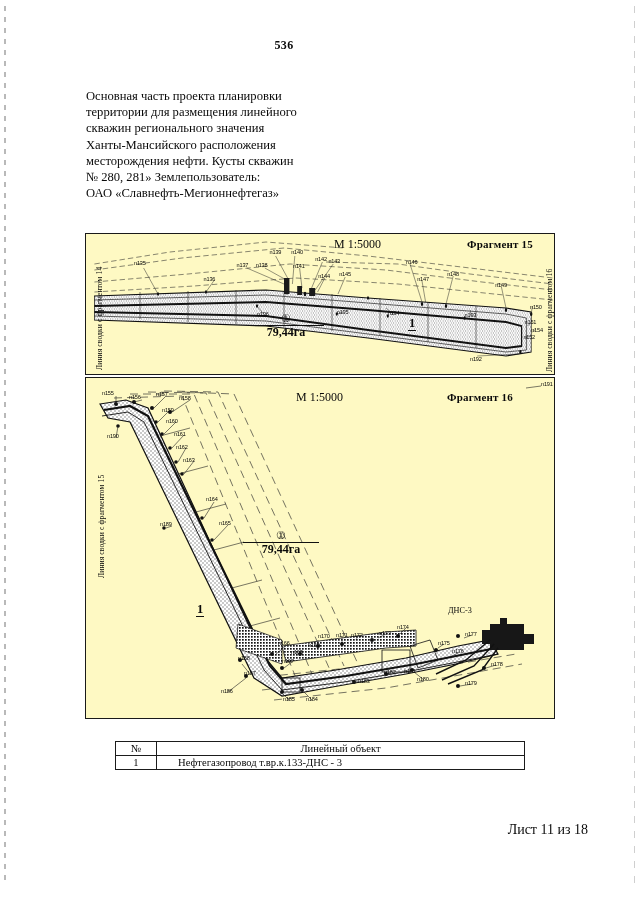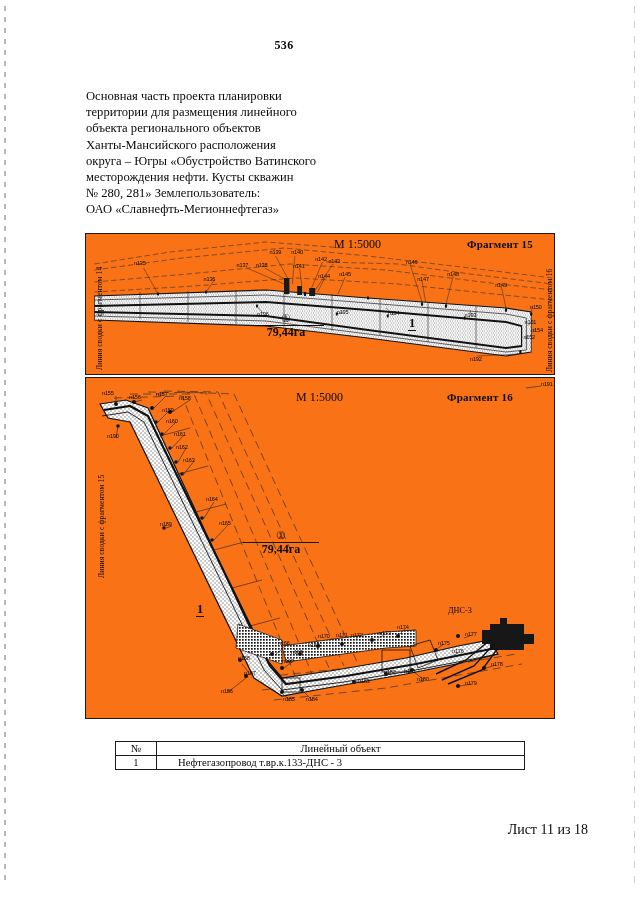--- a/index.html
+++ b/index.html
@@ -17,21 +17,21 @@
     background:repeating-linear-gradient(to bottom,#cfcfcf 0 7px,transparent 7px 15px);}
 
   .page-number{position:absolute;top:38px;left:0;width:568px;text-align:center;
     font-size:12px;font-weight:bold;letter-spacing:.3px;}
 
   .header-block{position:absolute;left:86px;top:88px;width:330px;
     font-size:12.6px;line-height:16.2px;}
   .header-block div{white-space:nowrap;}
 
   
-  .frame{position:absolute;border:1.1px solid #1a1a1a;background:#f97316;overflow:hidden;}
+  .frame{position:absolute;border:1.1px solid #1a1a1a;background:#fef9c3;overflow:hidden;}
   #fragment-15{left:85px;top:233px;width:468px;height:140px;}
   #fragment-16{left:85px;top:377px;width:468px;height:340px;}
 
   .frag-title{position:absolute;font-weight:bold;font-size:11px;letter-spacing:.2px;text-align:center;}
   .frag-scale{position:absolute;font-size:12px;}
 
   .vlabel{position:absolute;font-size:7.6px;white-space:nowrap;
     transform-origin:0 0;letter-spacing:.1px;}
   .vlabel.up{transform:rotate(-90deg);}
 
@@ -65,23 +65,22 @@
 <div class="page">
 
   <div class="scan-edge-left"></div>
   <div class="scan-edge-right"></div>
 
   <div class="page-number">536</div>
 
   <div class="header-block">
     <div>Основная часть проекта планировки</div>
     <div>территории для размещения линейного</div>
-    <div>объекта регионального объектов</div>
+    <div>скважин регионального значения</div>
     <div>Ханты-Мансийского расположения</div>
-    <div>округа – Югры  «Обустройство Ватинского</div>
     <div>месторождения нефти. Кусты скважин</div>
     <div> № 280, 281» Землепользователь:</div>
     <div>ОАО «Славнефть-Мегионнефтегаз»</div>
   </div>
 
   <div class="frame" id="fragment-15">
     <svg width="468" height="140" viewBox="0 0 780 140" preserveAspectRatio="none">
       <defs>
         <pattern id="hatch15" width="4" height="4" patternUnits="userSpaceOnUse">
           <rect width="4" height="4" fill="#ffffff"></rect>

